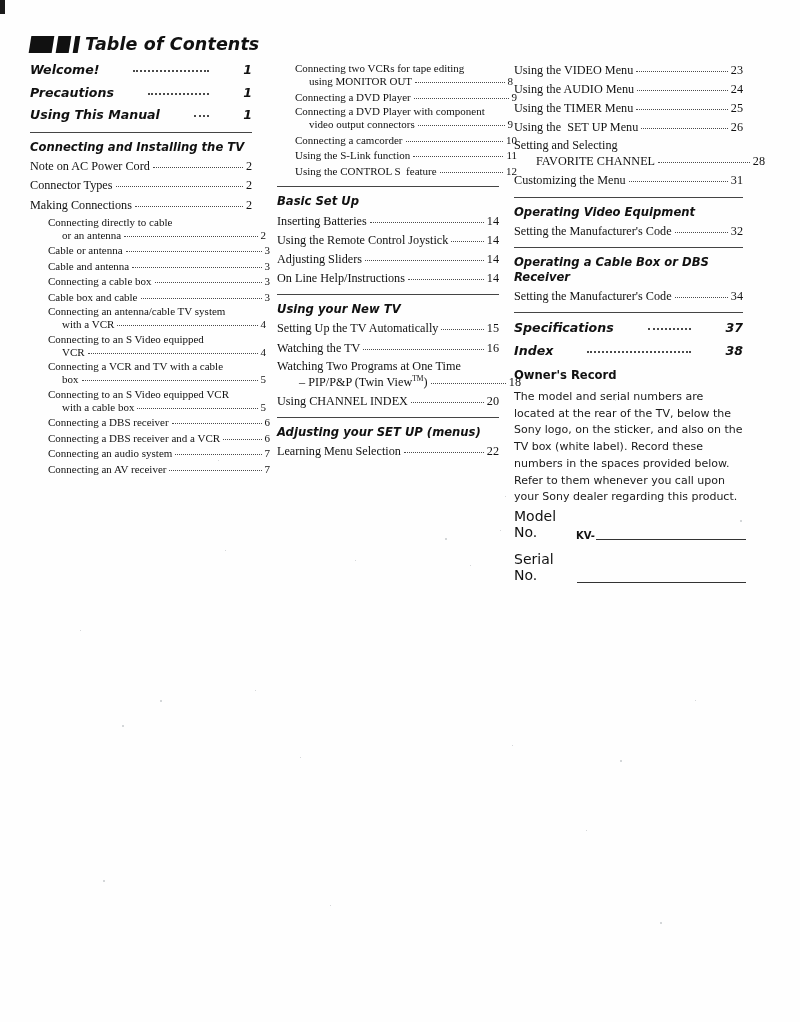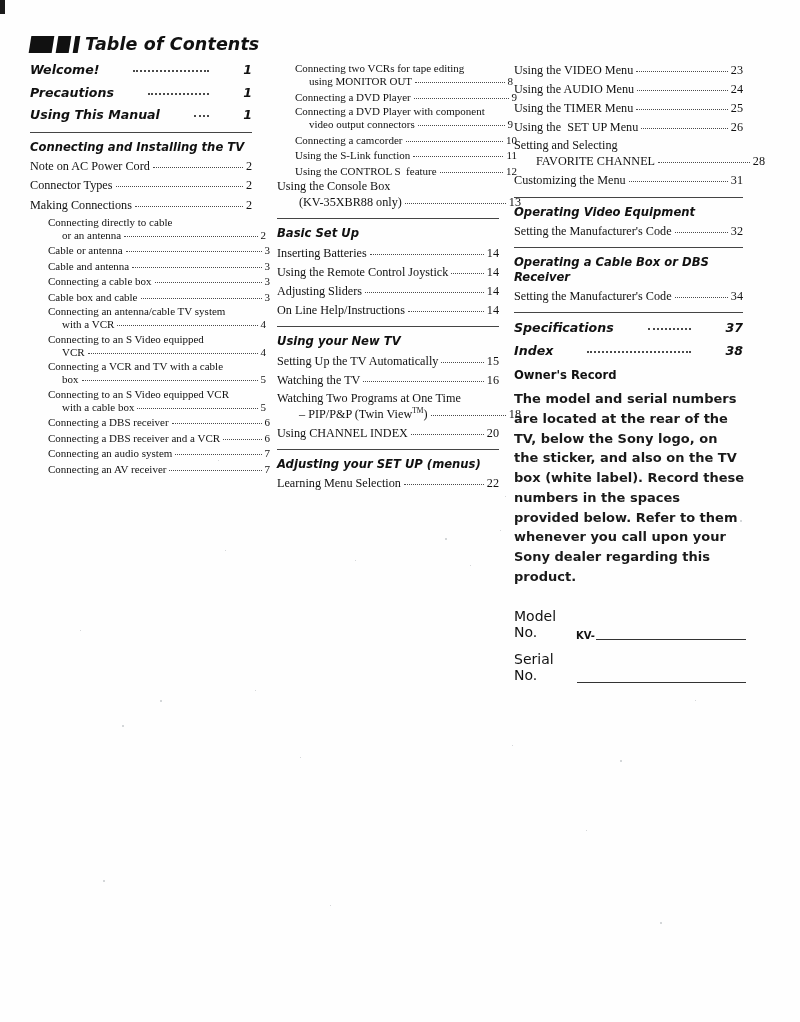--- a/index.html
+++ b/index.html
@@ -165,25 +165,25 @@
     width: 232px;
     font-family: "DejaVu Sans", sans-serif;
   }
   .owner-title {
     font-size: 11.6px;
     font-weight: bold;
     color: #111;
     margin-bottom: 7px;
   }
   .owner-body {
-    font-size: 13px;
-    font-weight: bold;
+    font-size: 11px;
+    font-weight: normal;
     line-height: 1.52;
     color: #1a1a1a;
-    margin-bottom: 21px;
+    margin-bottom: 2px;
   }
   .owner-field {
     display: flex;
     align-items: flex-end;
     margin-bottom: 11px;
   }
   .owner-field .fname {
     font-size: 14px;
     font-weight: normal;
     width: 62px;
@@ -372,28 +372,20 @@
         </div>
         <div class="entry lvl2">
           <span class="lbl">Using the S-Link function</span>
           <span class="dots"></span>
           <span class="pg">11</span>
         </div>
         <div class="entry lvl2">
           <span class="lbl">Using the CONTROL S  feature</span>
           <span class="dots"></span>
           <span class="pg">12</span>
-        </div>
-        <div class="lvl1 wrap">
-          <div>Using the Console Box</div>
-          <div class="cont entry">
-            <span class="lbl">(KV-35XBR88 only)</span>
-            <span class="dots"></span>
-            <span class="pg">13</span>
-          </div>
         </div>
       </div>
     <div>
         <hr class="rule">
         <div class="sec-head">Basic Set Up</div>
         <div class="entry lvl1">
           <span class="lbl">Inserting Batteries</span>
           <span class="dots"></span>
           <span class="pg">14</span>
         </div>

